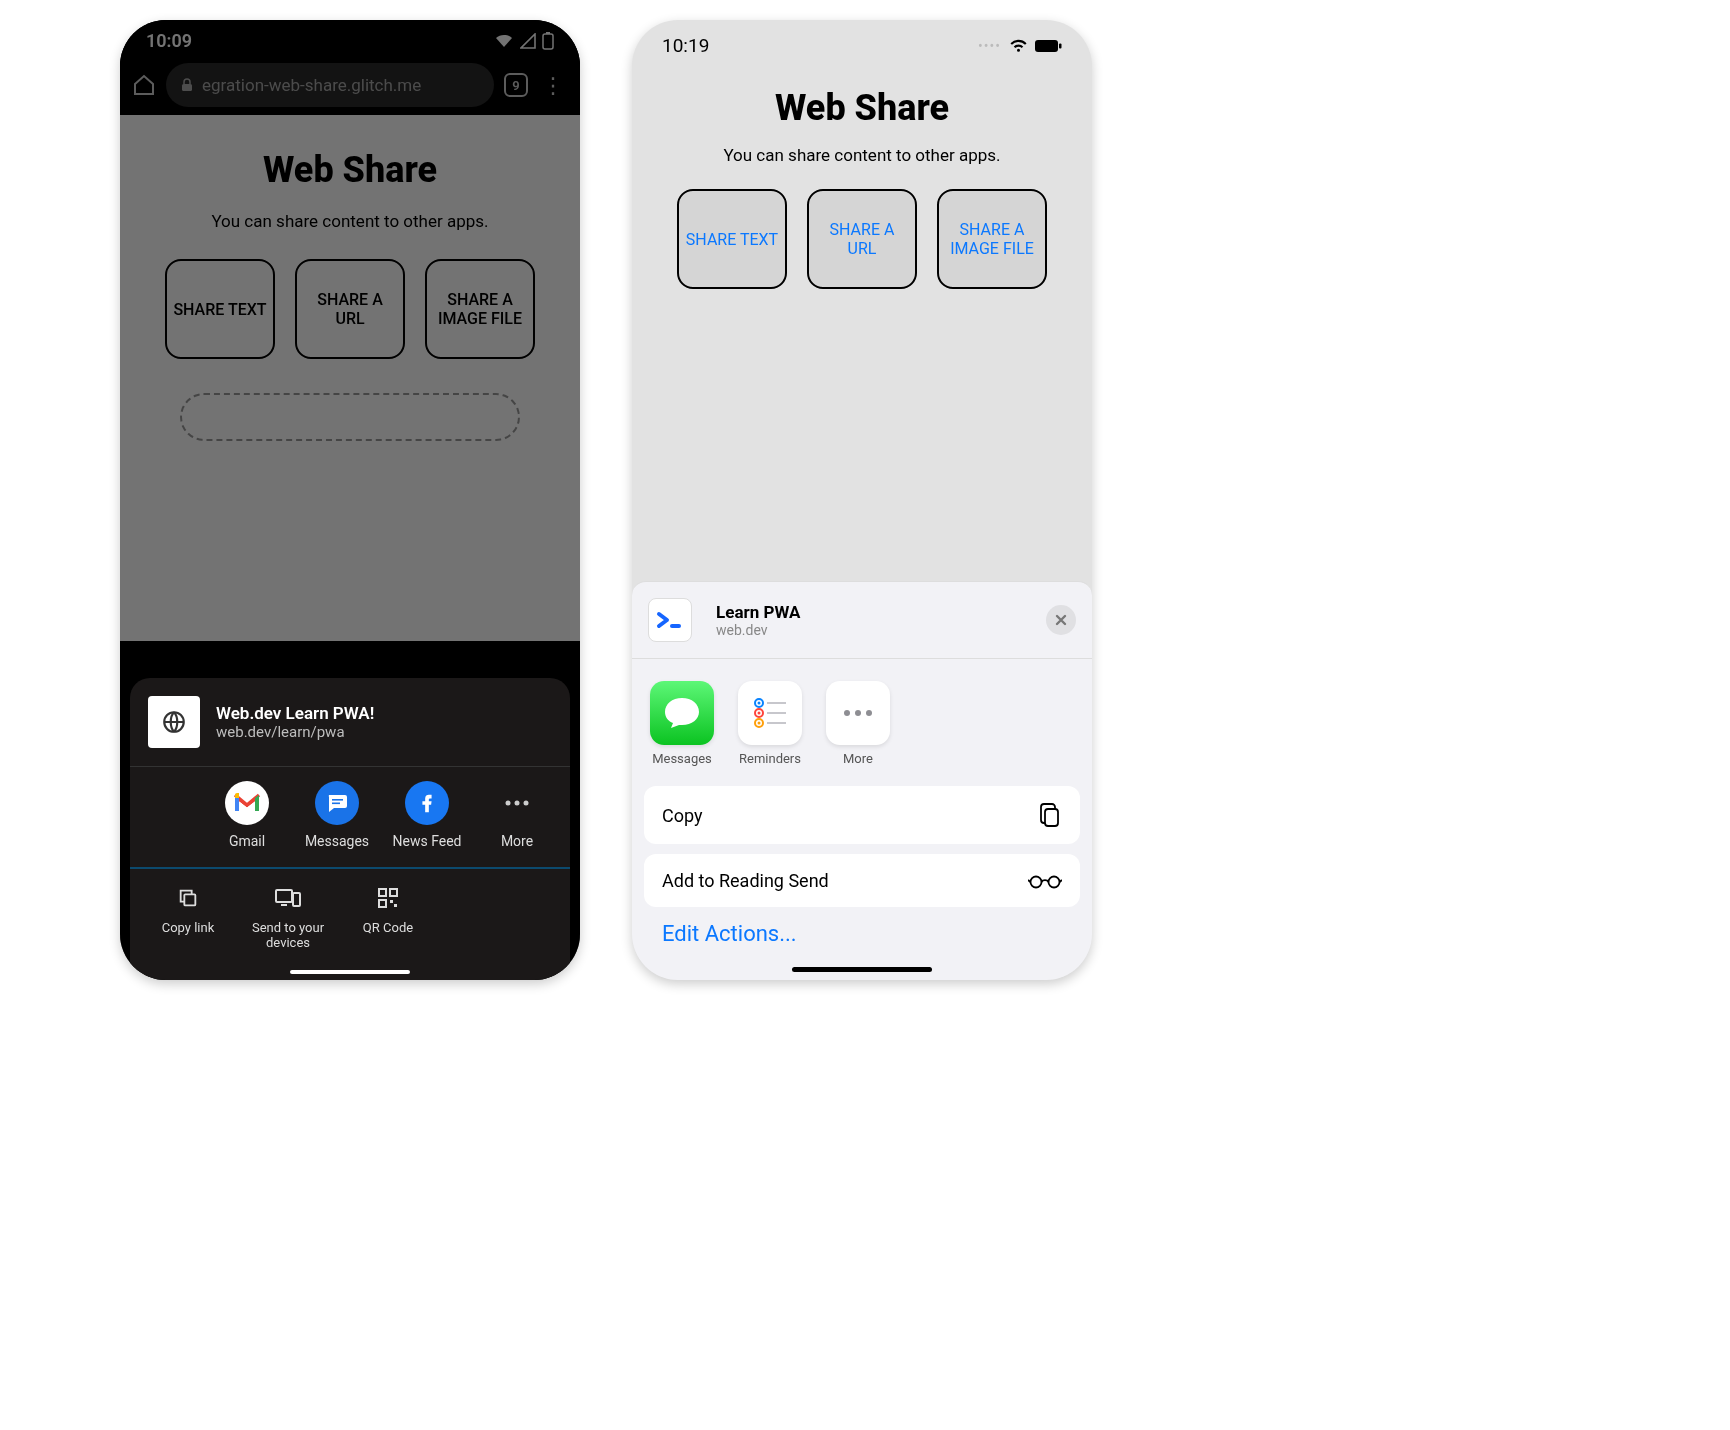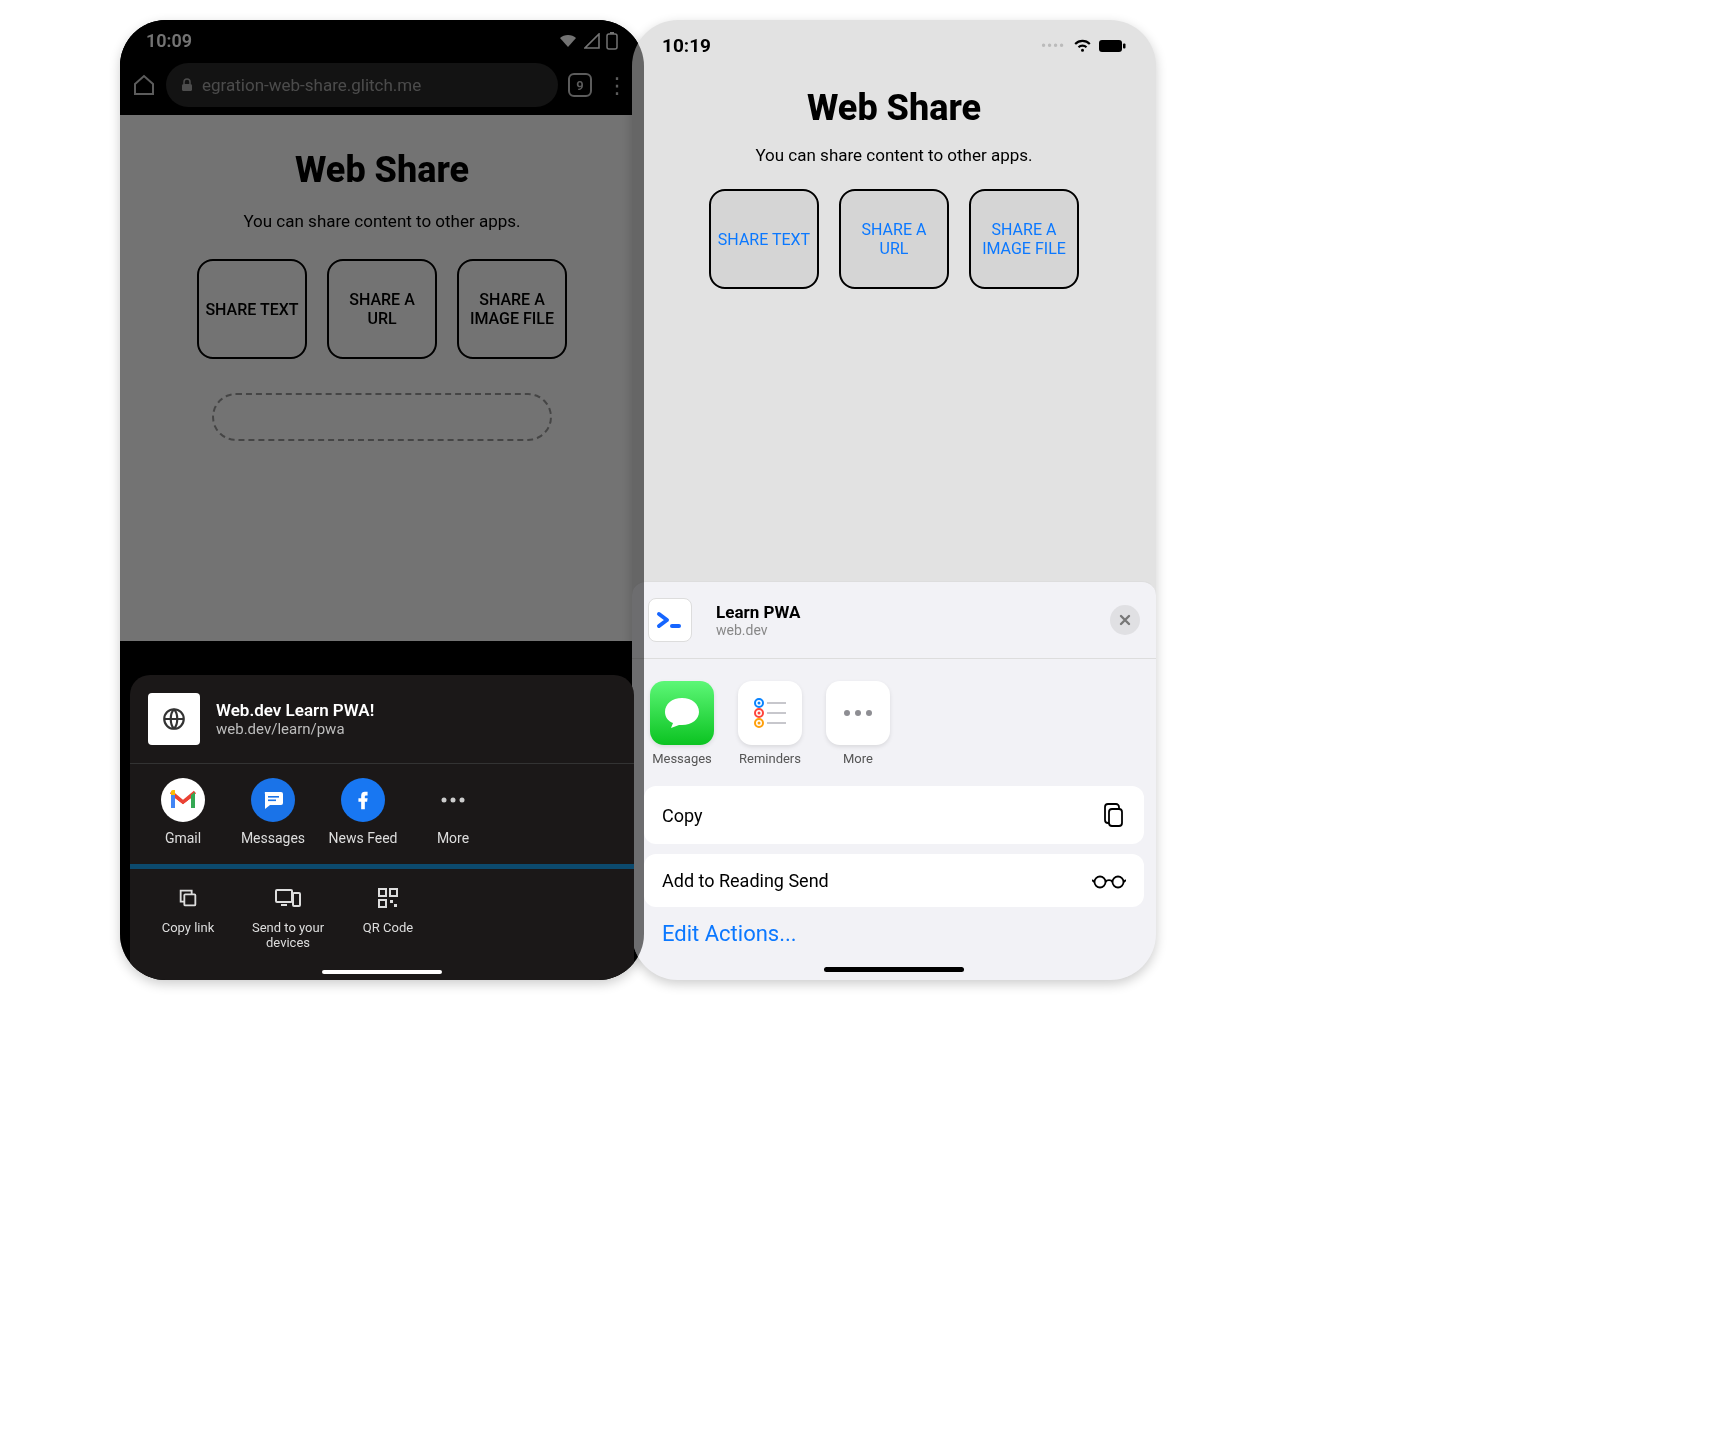--- a/index.html
+++ b/index.html
@@ -17,21 +17,21 @@
     display: flex;
     justify-content: center;
   }
   .canvas {
     width: 1730px;
     height: 1430px;
     position: relative;
   }
   .phone {
     position: absolute;
-    width: 524px;
+    width: 460px;
     height: 960px;
     border-radius: 46px;
     overflow: hidden;
     box-shadow: 0 4px 12px rgba(0,0,0,.2);
   }
 
   
   .android {
     left: 120px; top: 20px;
     background: #000;
@@ -96,24 +96,24 @@
     display:flex; align-items:center; gap:16px;
     padding: 0 18px 18px;
   }
   .sheet-head .thumb {
     width:52px; height:52px; background:#fff; border-radius:4px;
     display:flex; align-items:center; justify-content:center;
   }
   .sheet-head .title { font-weight:600; font-size:17px; }
   .sheet-head .url { font-size:15px; color:#bdbdbd; }
   .app-row {
-    display:flex; justify-content:flex-start;
+    display:flex; justify-content:flex-end;
     padding: 14px 8px 18px;
     border-top:1px solid #333;
-    border-bottom:5px solid #0c4a6e;
+    border-bottom:2px solid #0c4a6e;
   }
   .app { text-align:center; font-size:14px; color:#ddd; width:90px; }
   .app .icn {
     width:44px; height:44px; border-radius:50%; margin:0 auto 8px;
     display:flex; align-items:center; justify-content:center;
   }
   .action-row { display:flex; padding: 18px 8px 30px; }
   .action { text-align:center; font-size:13px; color:#ddd; width:100px; }
   .action svg { margin-bottom:8px; }
   .android .nav-pill {
@@ -123,21 +123,21 @@
 
   
   .ios {
     left: 632px; top: 20px;
     background: var(--ios-bg);
     color:#000;
   }
   .ios .status-bar {
     display:flex; justify-content:space-between; align-items:center;
     padding: 14px 30px 6px;
-    font-size:19px; font-weight:700;
+    font-size:19px; font-weight:400;
   }
   .ios .status-right { display:flex; align-items:center; gap:6px; }
   .ios .dots { color:#bbb; font-size:14px; letter-spacing:1px; margin-right:2px;}
   .ios .page { text-align:center; padding: 24px 16px 20px; }
   .ios .page h1 { margin:0 0 16px; font-size:36px; font-weight:800; }
   .ios .page .sub { font-size:17px; margin-bottom:24px; }
   .ios .share-btn { background:#d5d5d5; color: var(--ios-blue); font-weight:400; }
   .ios .status-box {
     margin: 44px auto 0; width: 350px;
     border:2px dashed #999; border-radius: 18px;

